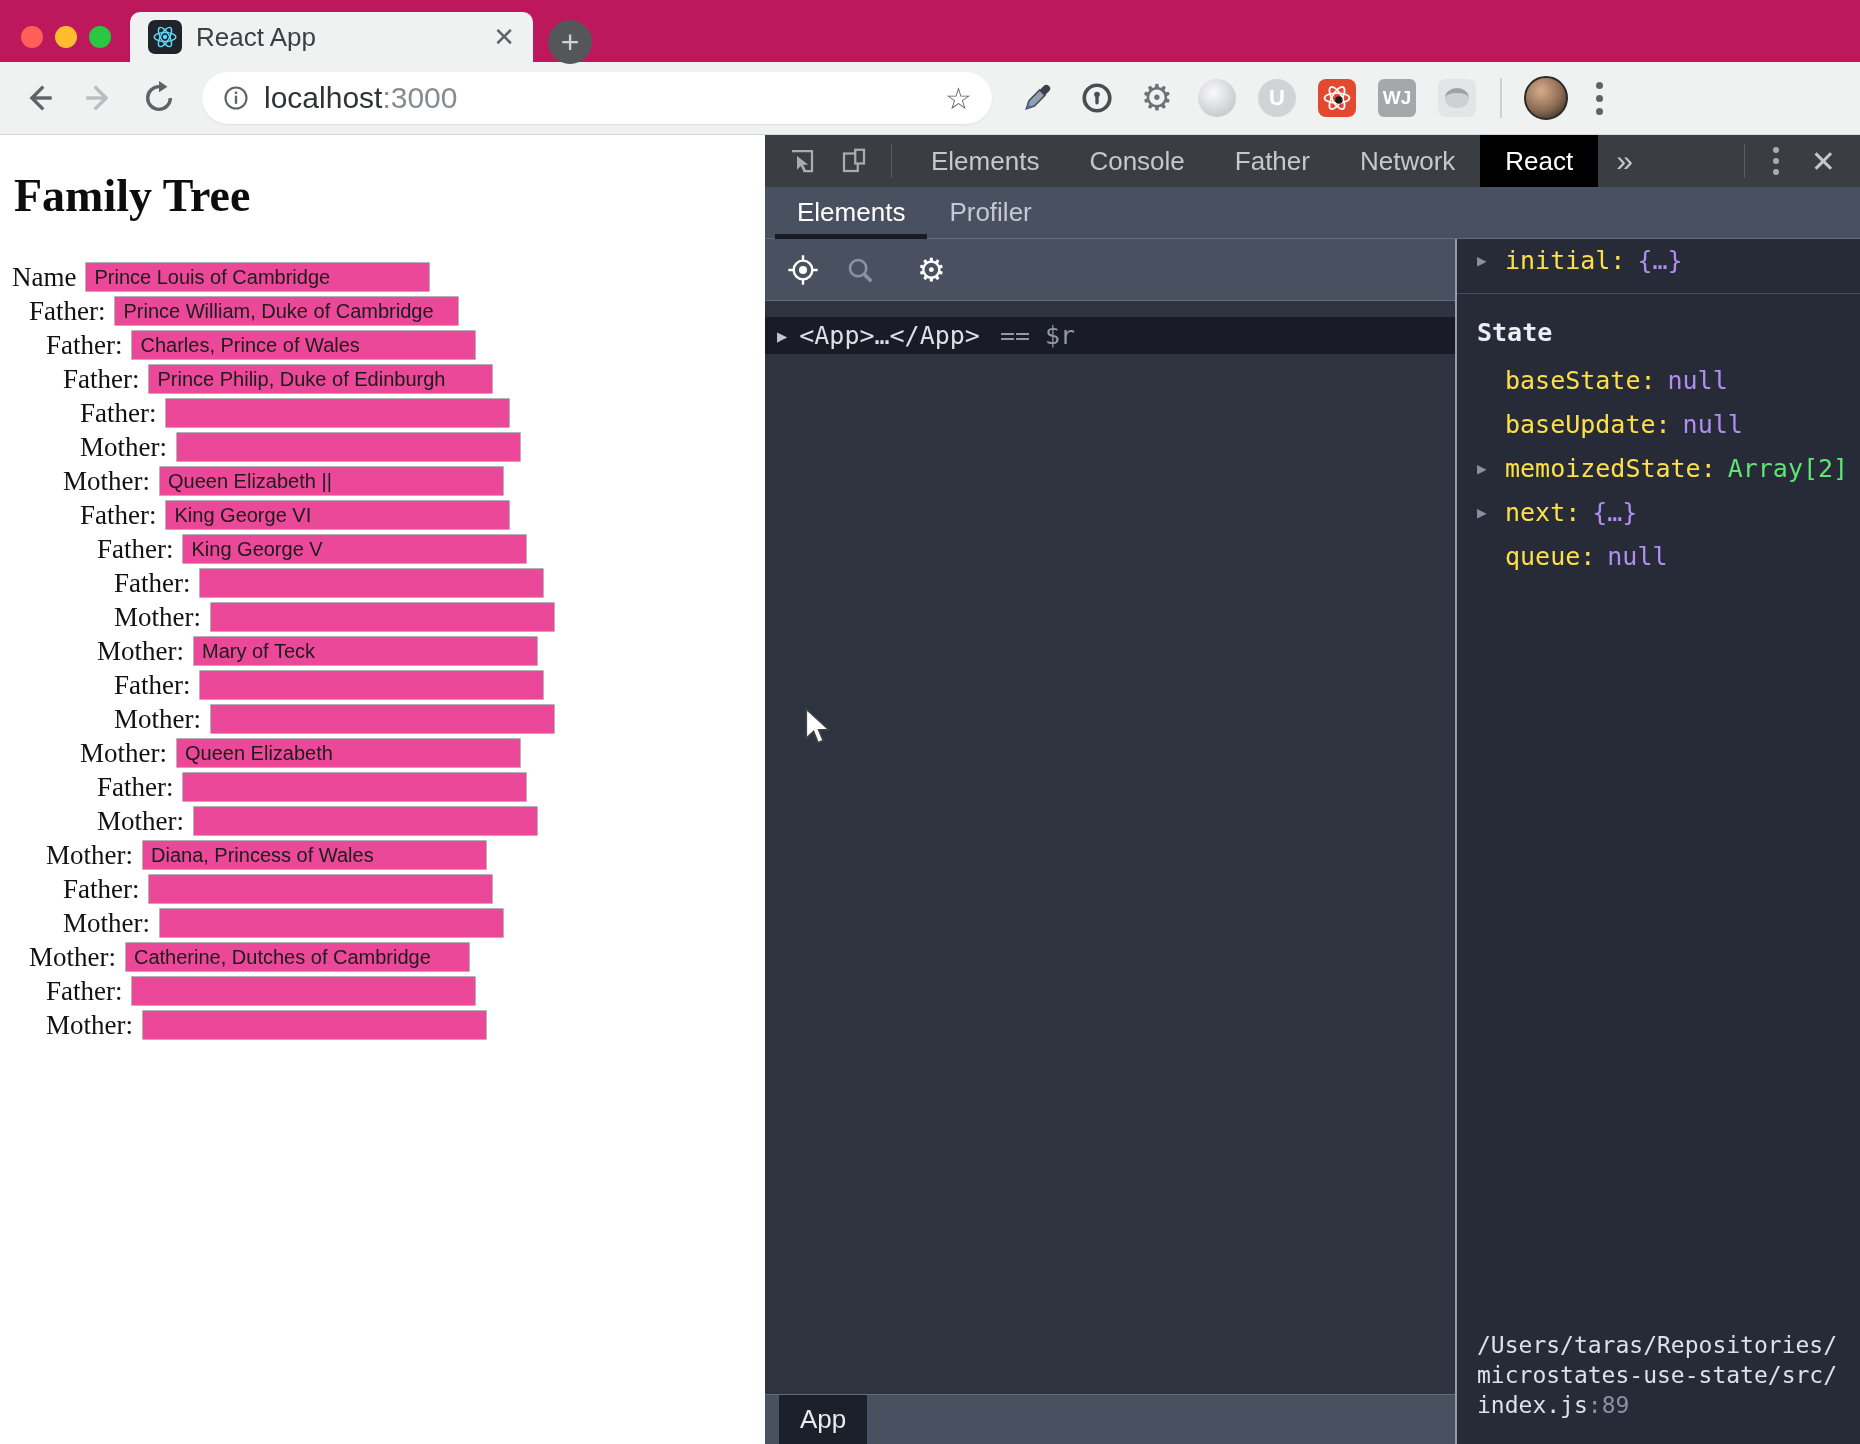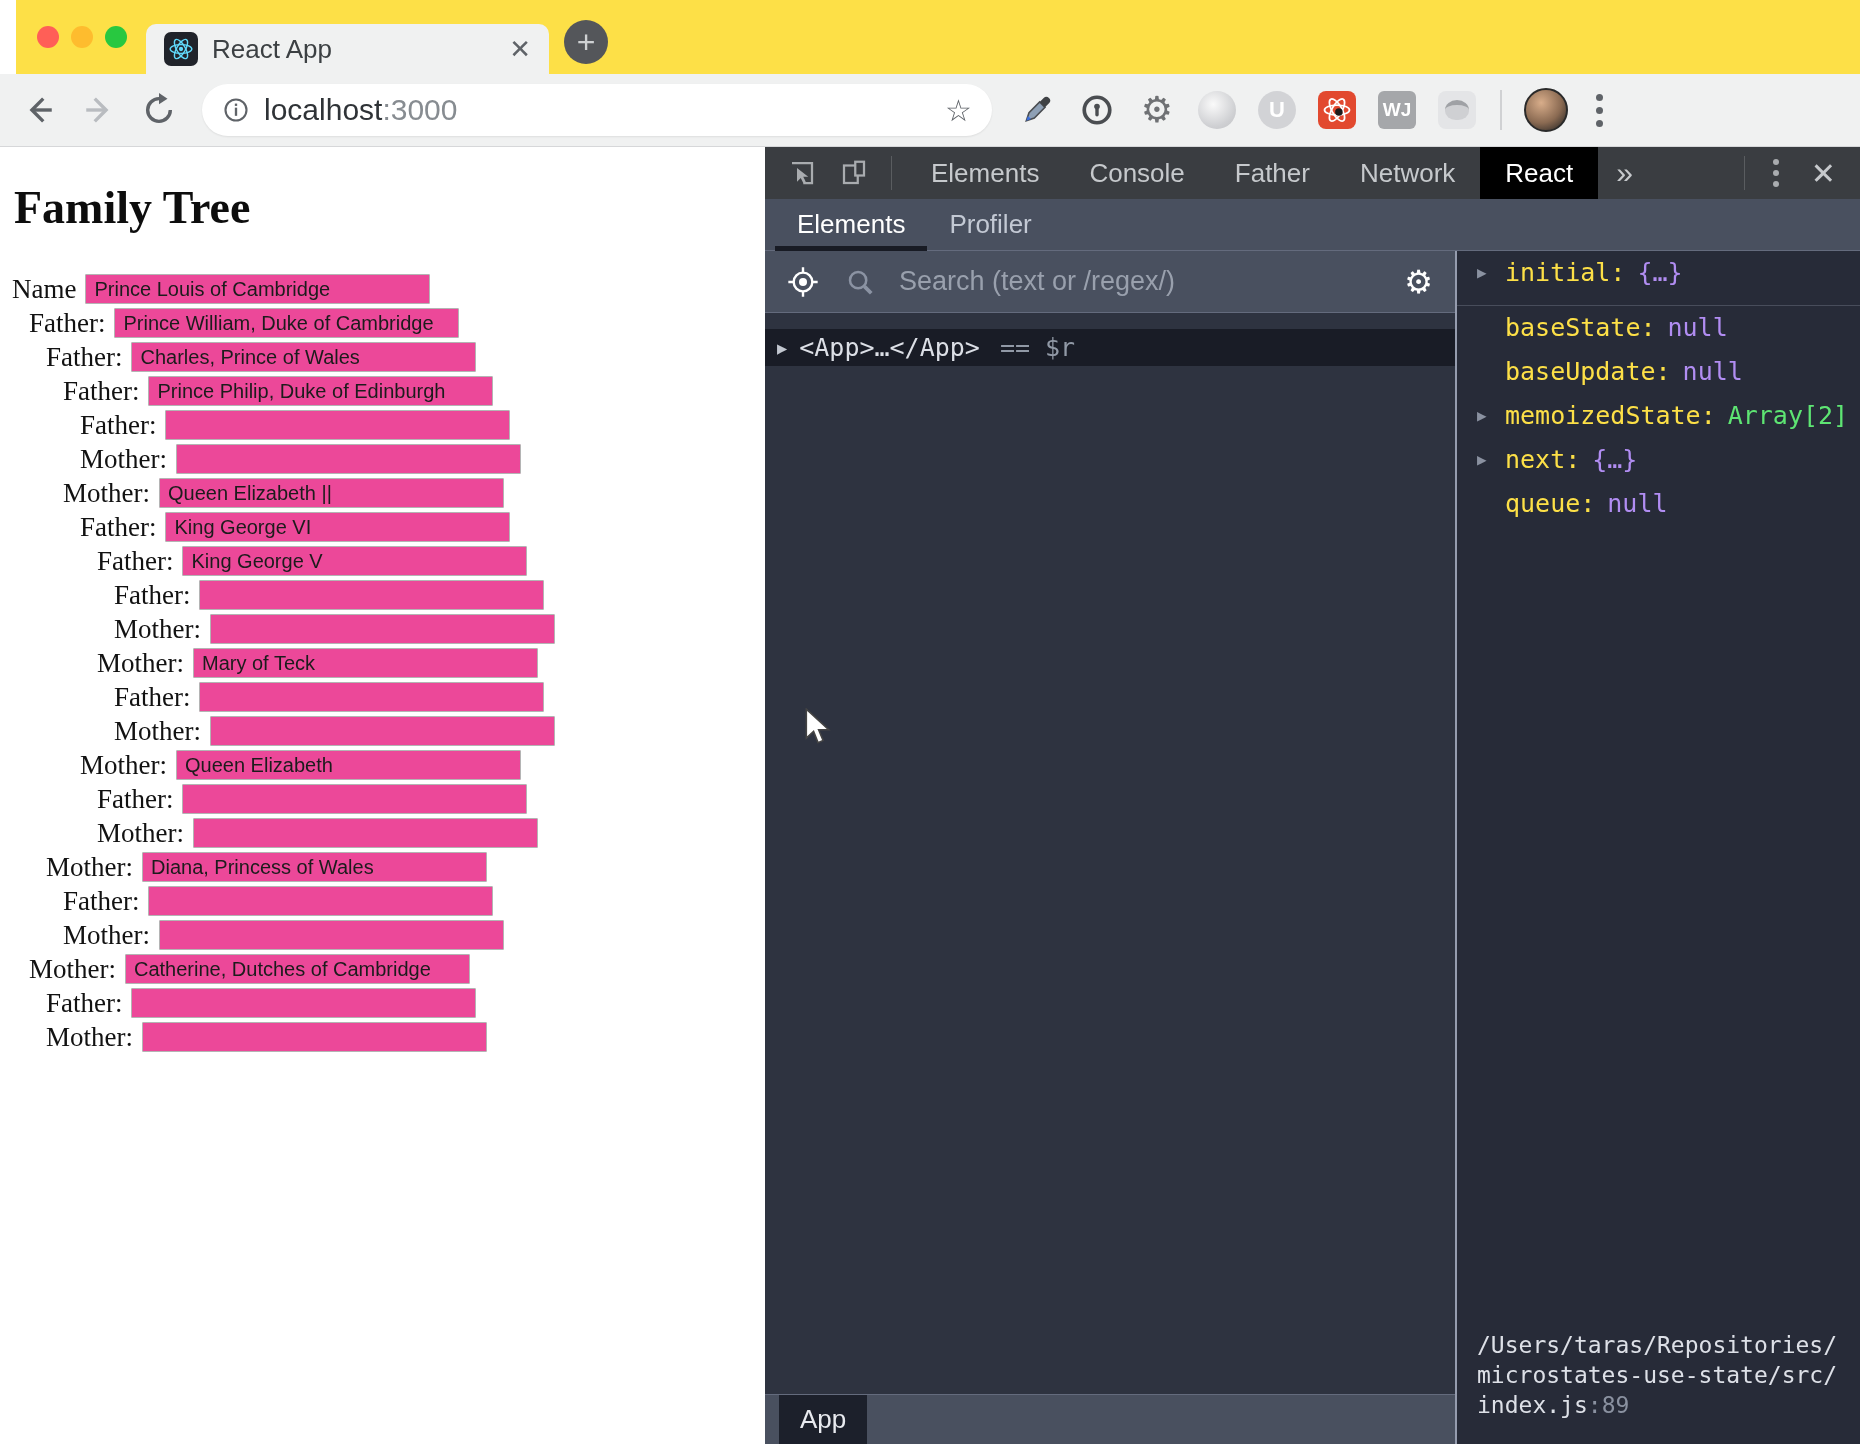--- a/index.html
+++ b/index.html
@@ -1,20 +1,20 @@
 <!DOCTYPE html>
 <html><head>
 <meta charset="utf-8">
 <style>
   * { margin:0; padding:0; box-sizing:border-box; }
   html,body { width:1860px; height:1444px; overflow:hidden; }
   body { display:flex; flex-direction:column; font-family:"Liberation Sans", sans-serif; background:#fff; position:relative; }
 
   
-  .titlebar { height:74px; background:#fde047; position:relative; flex:none;margin-left:16px; }
+  .titlebar { height:62px; background:#be185d; position:relative; flex:none; }
   .traffic { position:absolute; left:21px; top:26px; display:flex; gap:12px; }
   .traffic span { width:22px; height:22px; border-radius:50%; display:block; }
   .tab { position:absolute; left:130px; bottom:0; width:403px; height:50px; background:#f0f1f1;
          border-radius:10px 10px 0 0; display:flex; align-items:center; padding:0 14px 0 18px; }
   .favicon { width:34px; height:34px; border-radius:7px; background:#20232a; display:flex; align-items:center; justify-content:center; flex:none; }
   .tab-title { flex:1; margin-left:14px; font-size:26px; color:#3c4043; white-space:nowrap; overflow:hidden; }
   .tab-close { font-size:26px; color:#5f6368; padding:0 4px; }
   .newtab { position:absolute; left:548px; top:20px; width:44px; height:44px; border-radius:50%;
             background:#54565a; color:#cfd1d3; font-size:32px; display:flex; align-items:center; justify-content:center; }
 
@@ -341,21 +341,20 @@
           <div class="searchrow">
             <svg class="tgt" viewBox="0 0 24 24">
                 <circle cx="12" cy="12" r="7" stroke="#fff" stroke-width="1.8" fill="none"></circle>
                 <circle cx="12" cy="12" r="3" fill="#fff"></circle>
                 <path d="M12 1 V5 M12 19 V23 M1 12 H5 M19 12 H23" stroke="#fff" stroke-width="1.8"></path>
               </svg>
             <svg class="mag" viewBox="0 0 24 24">
                 <circle cx="10.5" cy="10.5" r="6.5" stroke="#8b93a3" stroke-width="2" fill="none"></circle>
                 <path d="M15.5 15.5 L21 21" stroke="#8b93a3" stroke-width="3"></path>
               </svg>
-            <input class="search-input" placeholder="Search (text or /regex/)" style="">
             <span class="gear">⚙</span>
           </div>
 
           <div class="tree">
             <div class="sel-row">
               <span class="exp">▶</span>
               <span class="tag">&lt;App&gt;…&lt;/App&gt;</span>
               <span class="dim">== $r</span>
             </div>
           </div>
@@ -367,20 +366,23 @@
 
         <div class="sidebar">
           <div id="props-items">
               <div class="kv-row">
                 <span class="tri">▶</span>
                 <span class="key">initial:</span>
                 <span class="val v-object">{…}</span>
               </div>
             </div>
           <div class="hdiv"></div>
+          <div class="sec-head">
+            <b>State</b>
+          </div>
           <div id="state-items">
               <div class="kv-row">
                 <span class="tri"></span>
                 <span class="key">baseState:</span>
                 <span class="val v-null">null</span>
               </div>
               <div class="kv-row">
                 <span class="tri"></span>
                 <span class="key">baseUpdate:</span>
                 <span class="val v-null">null</span>

